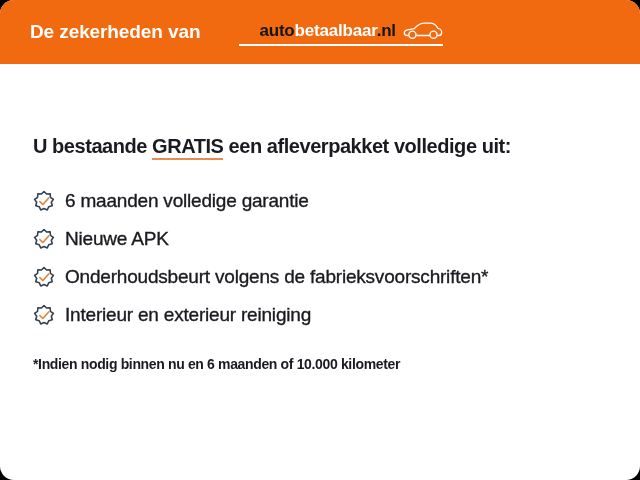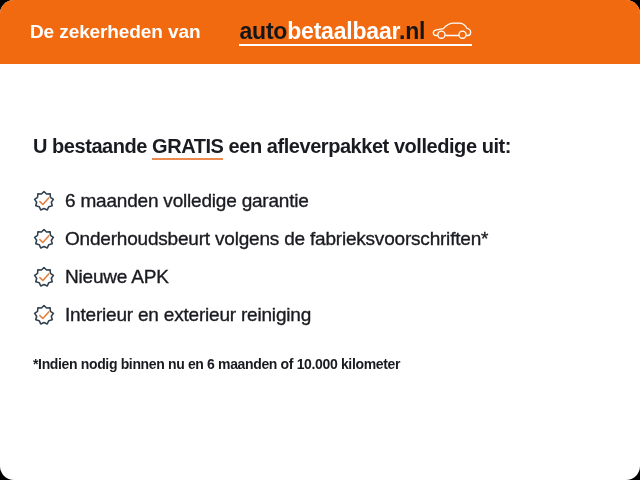--- a/index.html
+++ b/index.html
@@ -45,24 +45,25 @@
   }
   .logo{
     display:inline-flex;
     align-items:flex-end;
     margin-left:9px;
     border-bottom:2.5px solid #FFFFFF;
     padding-bottom:3px;
   }
   .logo-text{
     font-weight:bold;
-    font-size:23px;
+    font-size:17px;
     letter-spacing:-0.2px;
     line-height:20px;
     white-space:nowrap;
+    margin-left:20px;
   }
   .logo-auto,.logo-nl{color:var(--logo-dark);}
   .logo-betaalbaar{color:#FFFFFF;}
   .car-icon{margin-left:7px;display:block;}
   
   .body-area{
     padding:70px 30px 0 33px;
   }
   .heading{
     font-size:20px;
@@ -133,28 +134,28 @@
           <polygon stroke="var(--badge-outline)" stroke-width="1.7" stroke-linejoin="round" points="12.00,1.60 14.77,4.39 18.68,4.03 19.01,7.95 22.24,10.19 19.98,13.41 21.01,17.20 17.21,18.20 15.56,21.77 12.00,20.10 8.44,21.77 6.79,18.20 2.99,17.20 4.02,13.41 1.76,10.19 4.99,7.95 5.32,4.03 9.23,4.39"></polygon>
           <polyline points="7.5,12.7 10.8,15.8 17.1,8.7" stroke="var(--badge-check)" stroke-width="1.8" stroke-linecap="round" stroke-linejoin="round"></polyline>
         </svg>
         <span class="benefit-label">6 maanden volledige garantie</span>
       </li>
       <li>
         <svg class="seal" viewBox="0 0 24 24" width="22" height="22" fill="none">
           <polygon stroke="var(--badge-outline)" stroke-width="1.7" stroke-linejoin="round" points="12.00,1.60 14.77,4.39 18.68,4.03 19.01,7.95 22.24,10.19 19.98,13.41 21.01,17.20 17.21,18.20 15.56,21.77 12.00,20.10 8.44,21.77 6.79,18.20 2.99,17.20 4.02,13.41 1.76,10.19 4.99,7.95 5.32,4.03 9.23,4.39"></polygon>
           <polyline points="7.5,12.7 10.8,15.8 17.1,8.7" stroke="var(--badge-check)" stroke-width="1.8" stroke-linecap="round" stroke-linejoin="round"></polyline>
         </svg>
-        <span class="benefit-label">Onderhoudsbeurt volgens de fabrieksvoorschriften*</span>
+        <span class="benefit-label">Nieuwe APK</span>
       </li>
       <li>
         <svg class="seal" viewBox="0 0 24 24" width="22" height="22" fill="none">
           <polygon stroke="var(--badge-outline)" stroke-width="1.7" stroke-linejoin="round" points="12.00,1.60 14.77,4.39 18.68,4.03 19.01,7.95 22.24,10.19 19.98,13.41 21.01,17.20 17.21,18.20 15.56,21.77 12.00,20.10 8.44,21.77 6.79,18.20 2.99,17.20 4.02,13.41 1.76,10.19 4.99,7.95 5.32,4.03 9.23,4.39"></polygon>
           <polyline points="7.5,12.7 10.8,15.8 17.1,8.7" stroke="var(--badge-check)" stroke-width="1.8" stroke-linecap="round" stroke-linejoin="round"></polyline>
         </svg>
-        <span class="benefit-label">Nieuwe APK</span>
+        <span class="benefit-label">Onderhoudsbeurt volgens de fabrieksvoorschriften*</span>
       </li>
       <li>
         <svg class="seal" viewBox="0 0 24 24" width="22" height="22" fill="none">
           <polygon stroke="var(--badge-outline)" stroke-width="1.7" stroke-linejoin="round" points="12.00,1.60 14.77,4.39 18.68,4.03 19.01,7.95 22.24,10.19 19.98,13.41 21.01,17.20 17.21,18.20 15.56,21.77 12.00,20.10 8.44,21.77 6.79,18.20 2.99,17.20 4.02,13.41 1.76,10.19 4.99,7.95 5.32,4.03 9.23,4.39"></polygon>
           <polyline points="7.5,12.7 10.8,15.8 17.1,8.7" stroke="var(--badge-check)" stroke-width="1.8" stroke-linecap="round" stroke-linejoin="round"></polyline>
         </svg>
         <span class="benefit-label">Interieur en exterieur reiniging</span>
       </li>
     </ul>
 

